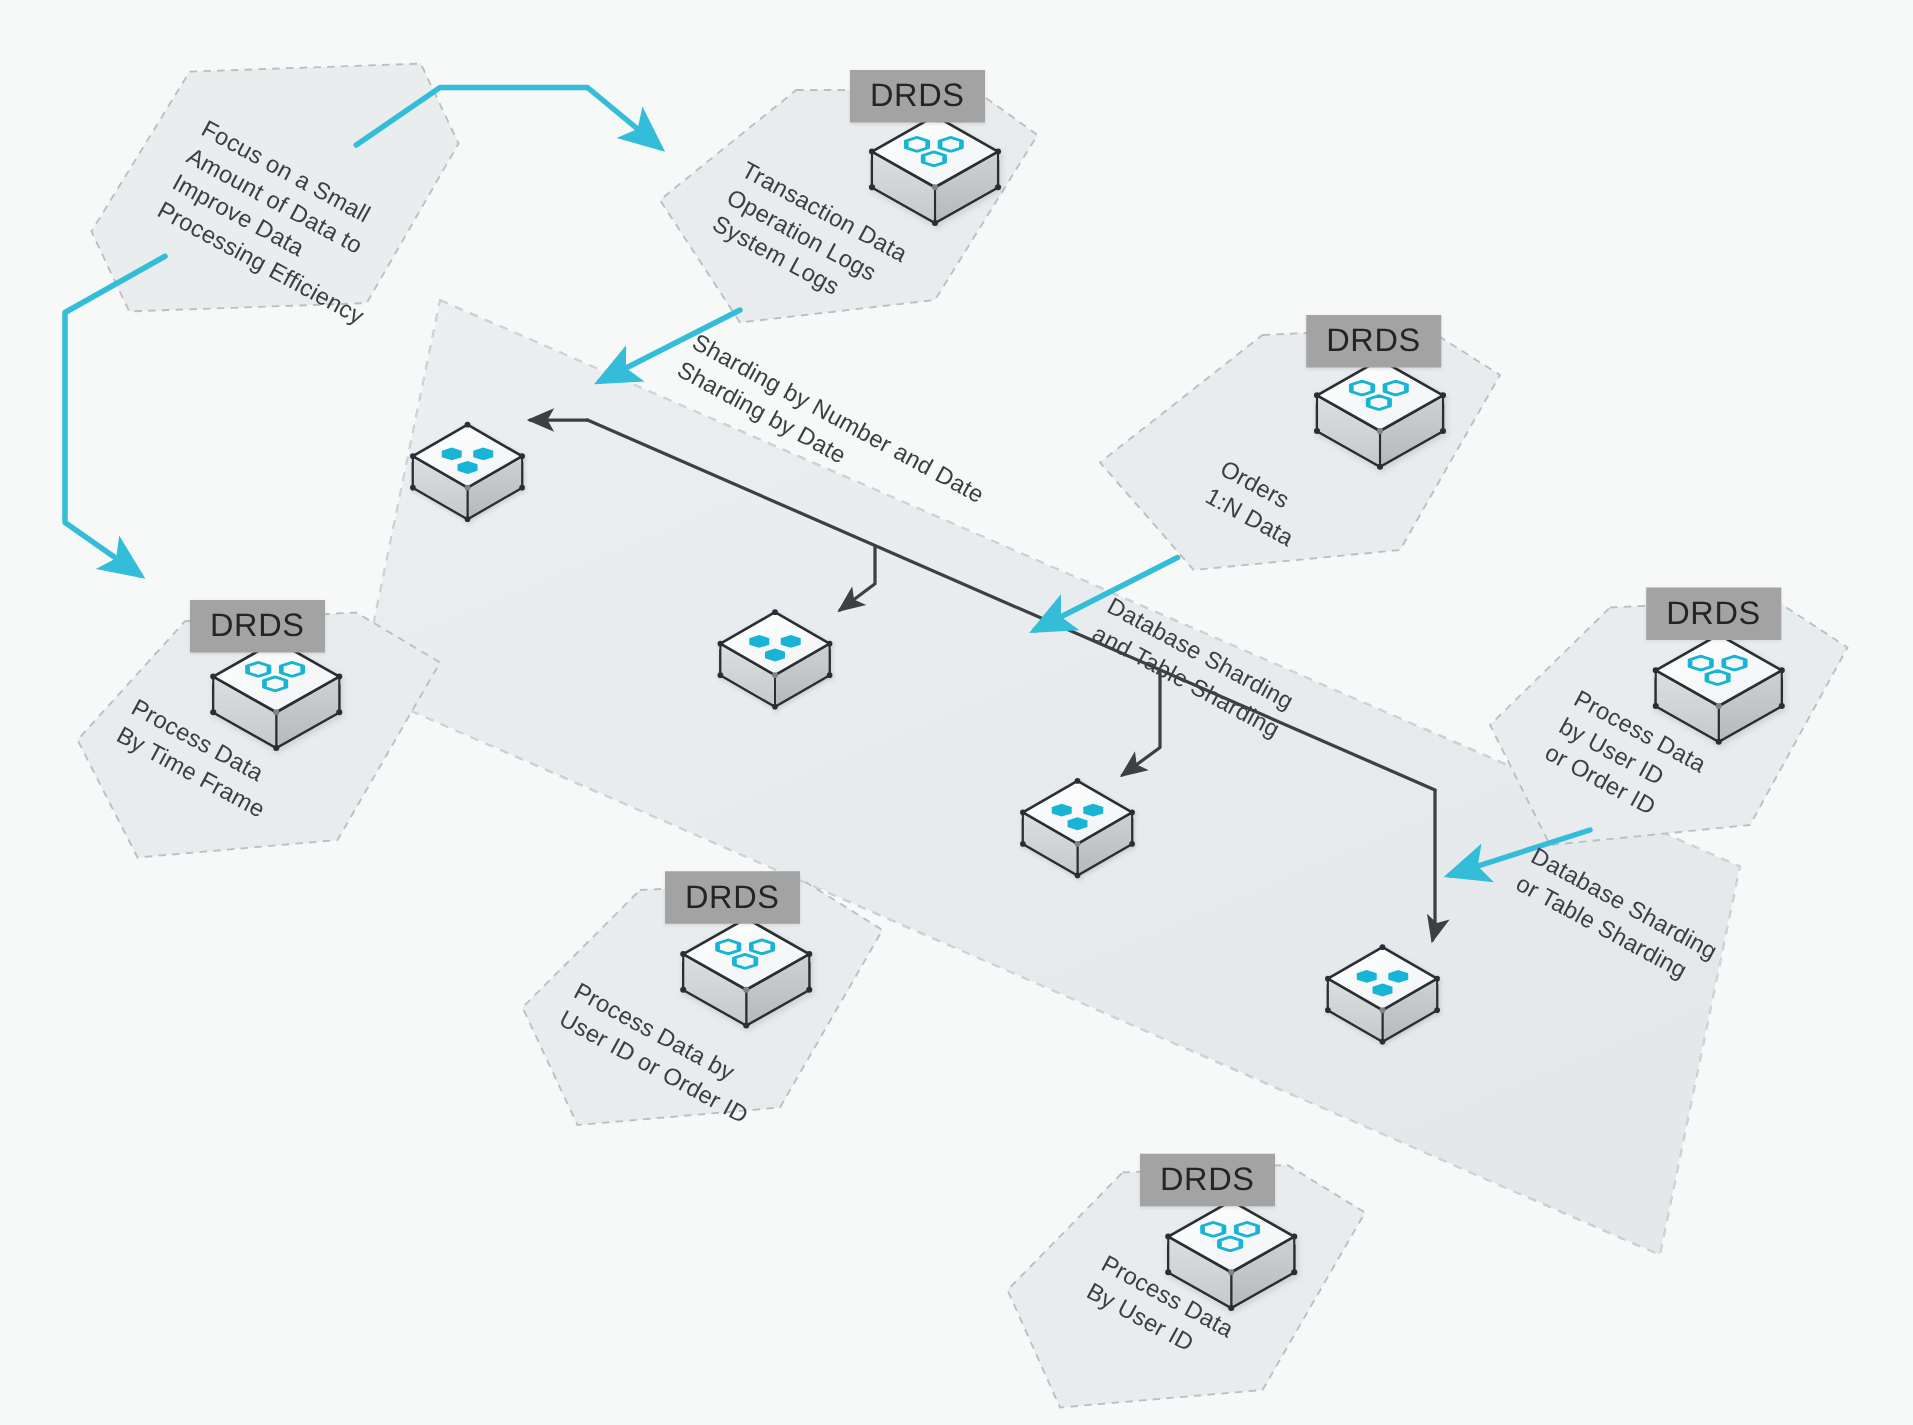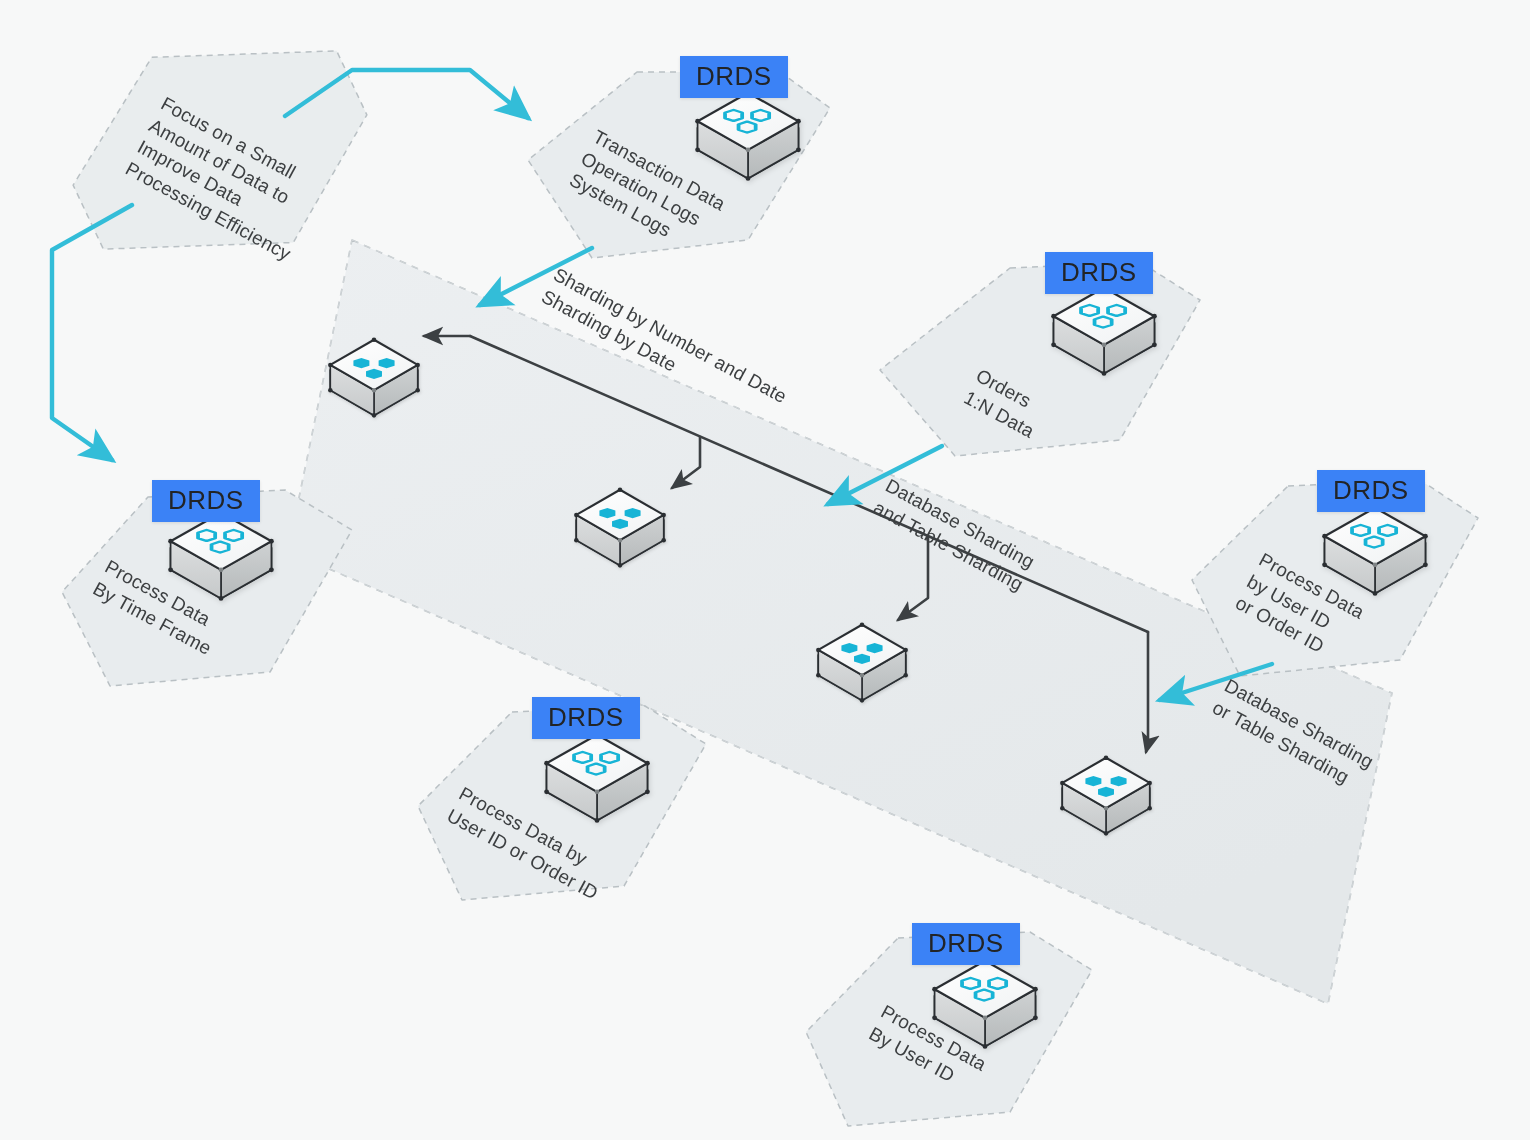--- a/index.html
+++ b/index.html
@@ -24,21 +24,21 @@
     line-height:1.30;
     letter-spacing:.2px;
     white-space:pre;
     transform-origin:0 0;
     text-align:left;
   }
 
   
   .drds-tag{
     position:absolute;
-    background:#3b82f6;
+    background:#a3a3a3;
     color:#222426;
     font-size:26px;
     letter-spacing:.5px;
     padding:7px 16px 9px 16px;
     box-shadow:0 1px 3px rgba(0,0,0,.10);
     line-height:1;
   }
 
   
   .conn-label{

